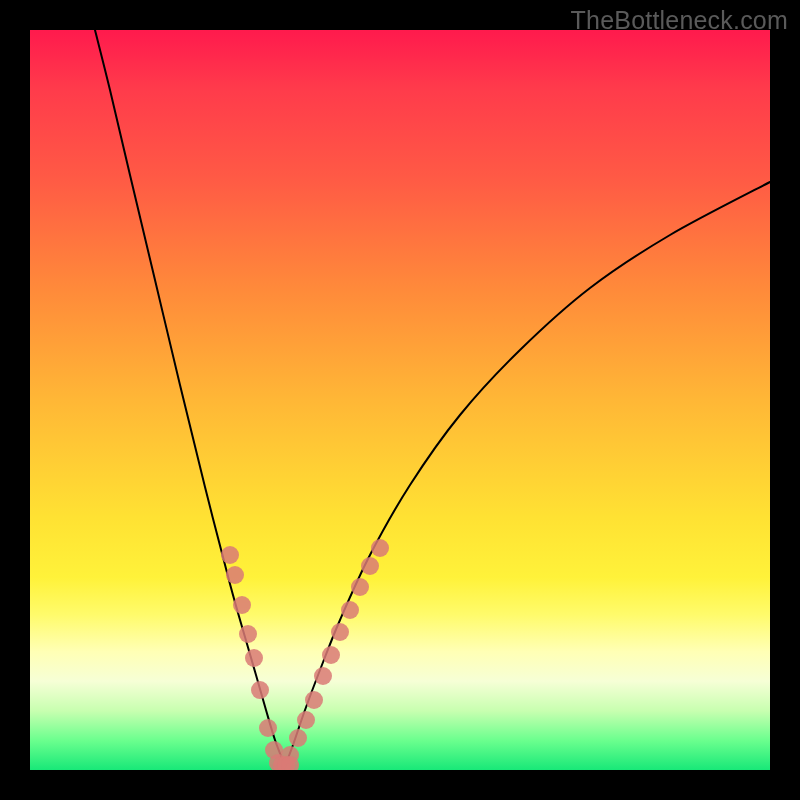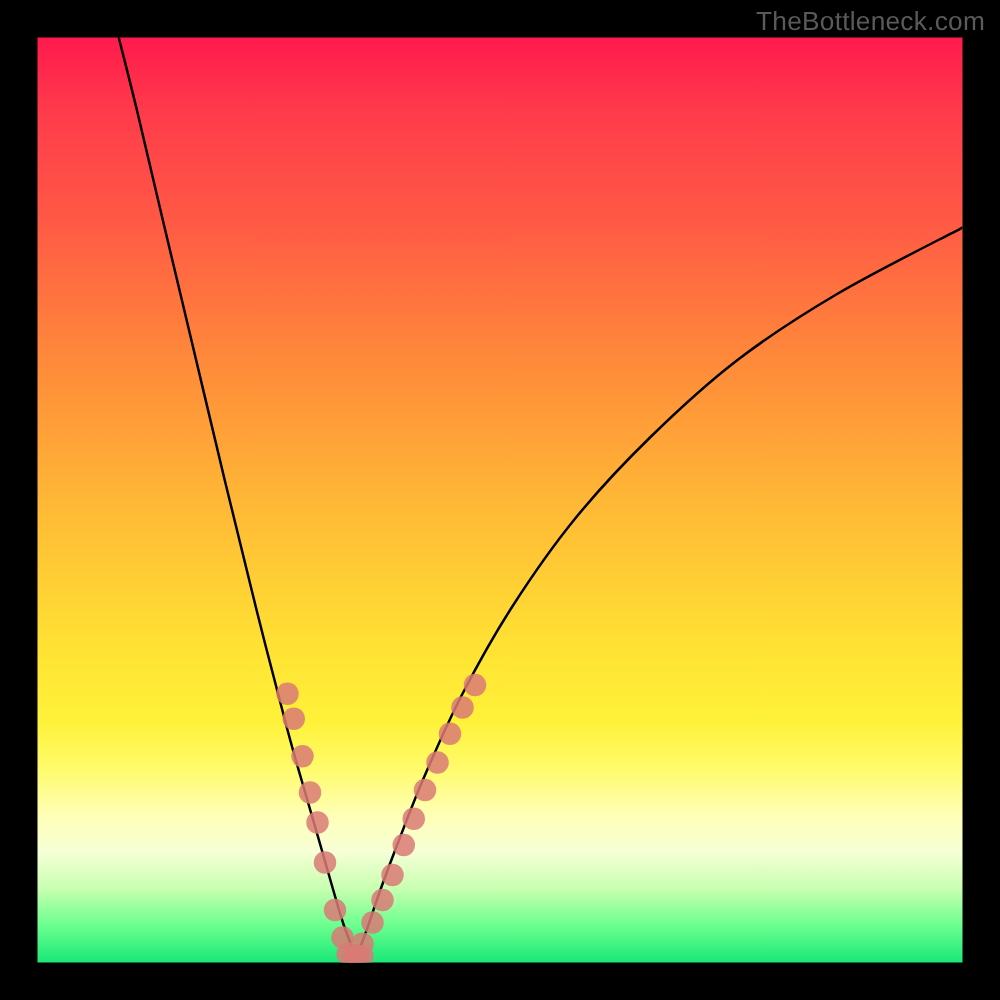--- a/index.html
+++ b/index.html
@@ -39,21 +39,21 @@
       #c8ffb0 92%,
       #6bff8e 96%,
       #18e878 100%
     );
   }
   .watermark {
     position: absolute;
     top: 6px;
     right: 12px;
     color: #5a5a5a;
-    font-size: 21px;
+    font-size: 25px;
     font-weight: 500;
     letter-spacing: 0.2px;
     user-select: none;
   }
   svg.curves {
     position: absolute;
     left: 0;
     top: 0;
     width: 740px;
     height: 740px;

